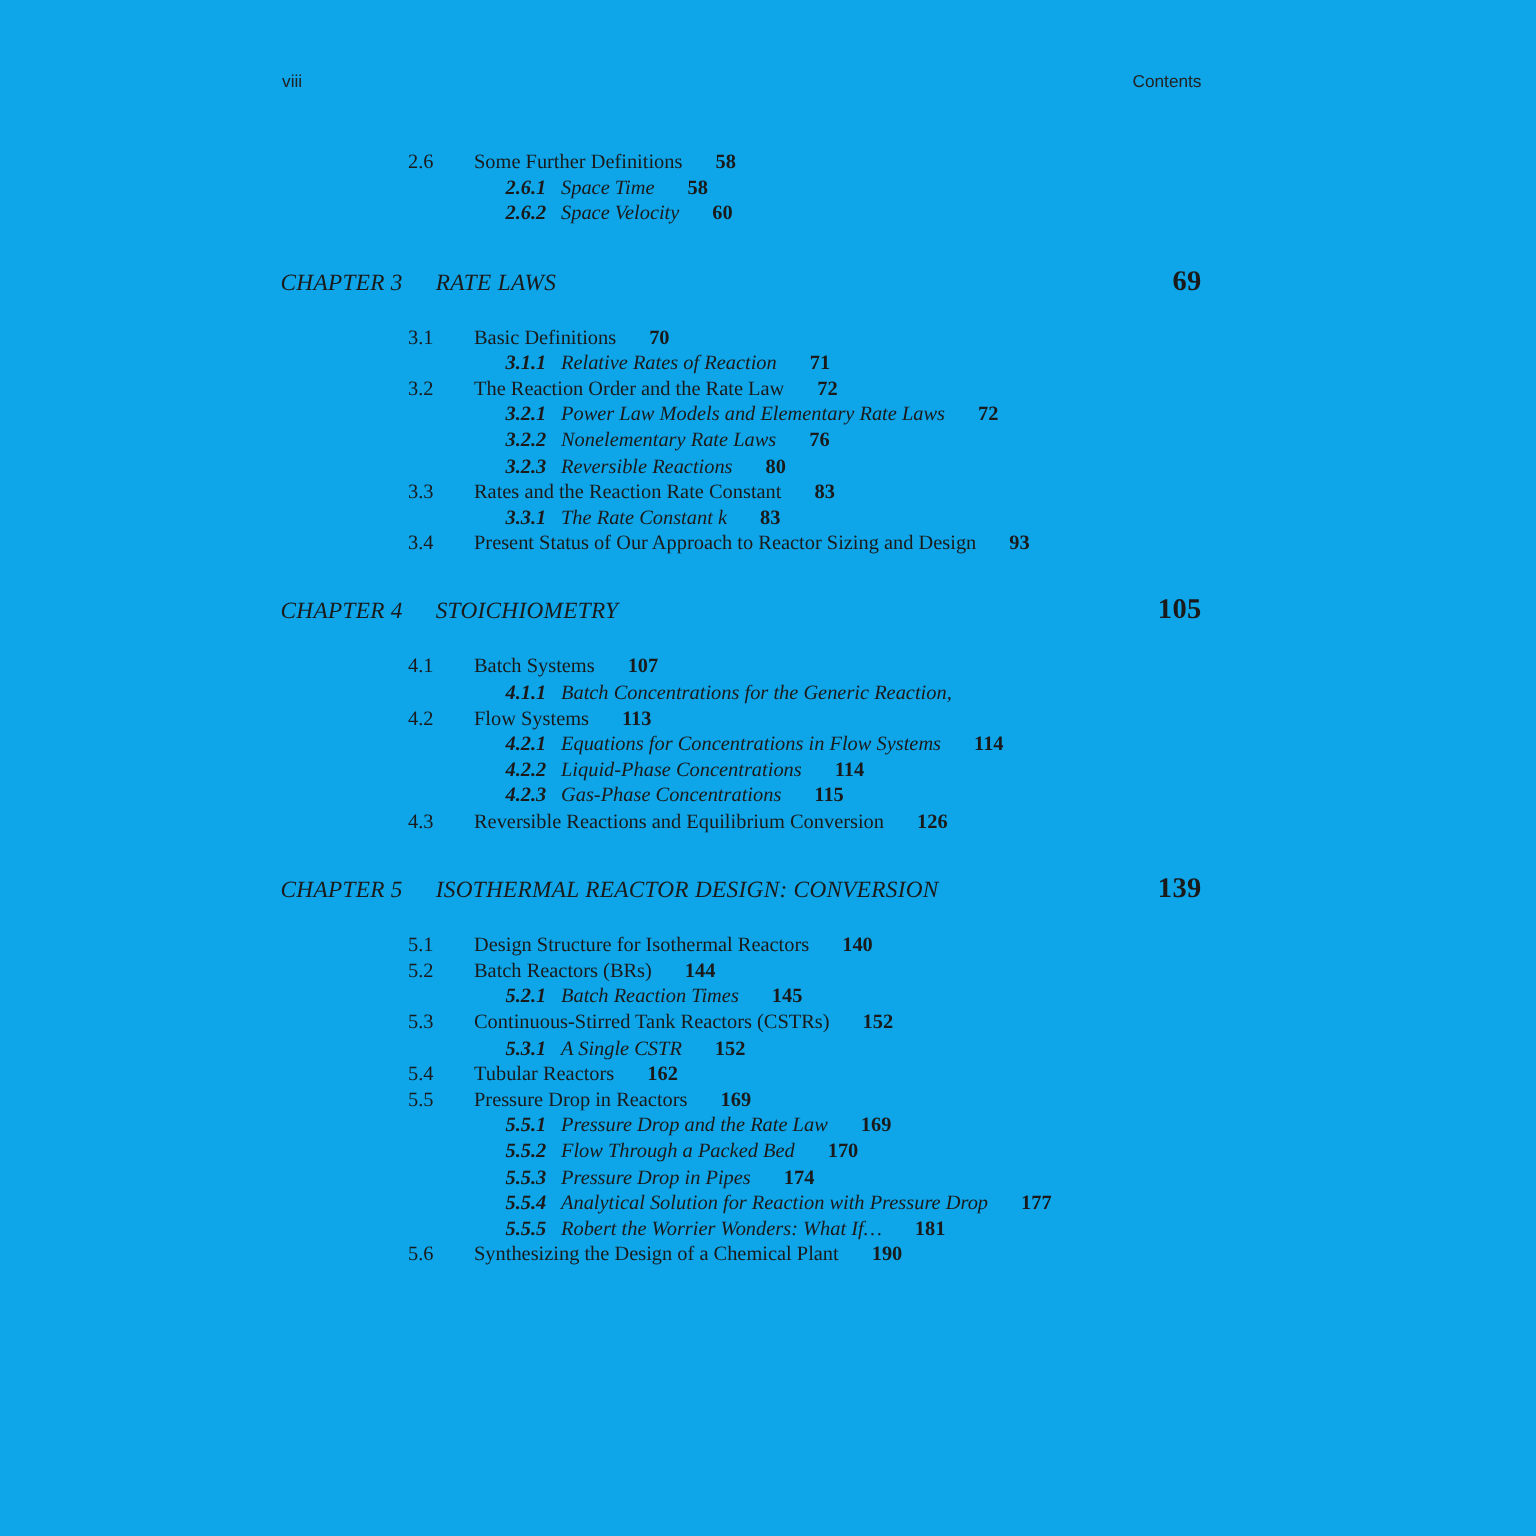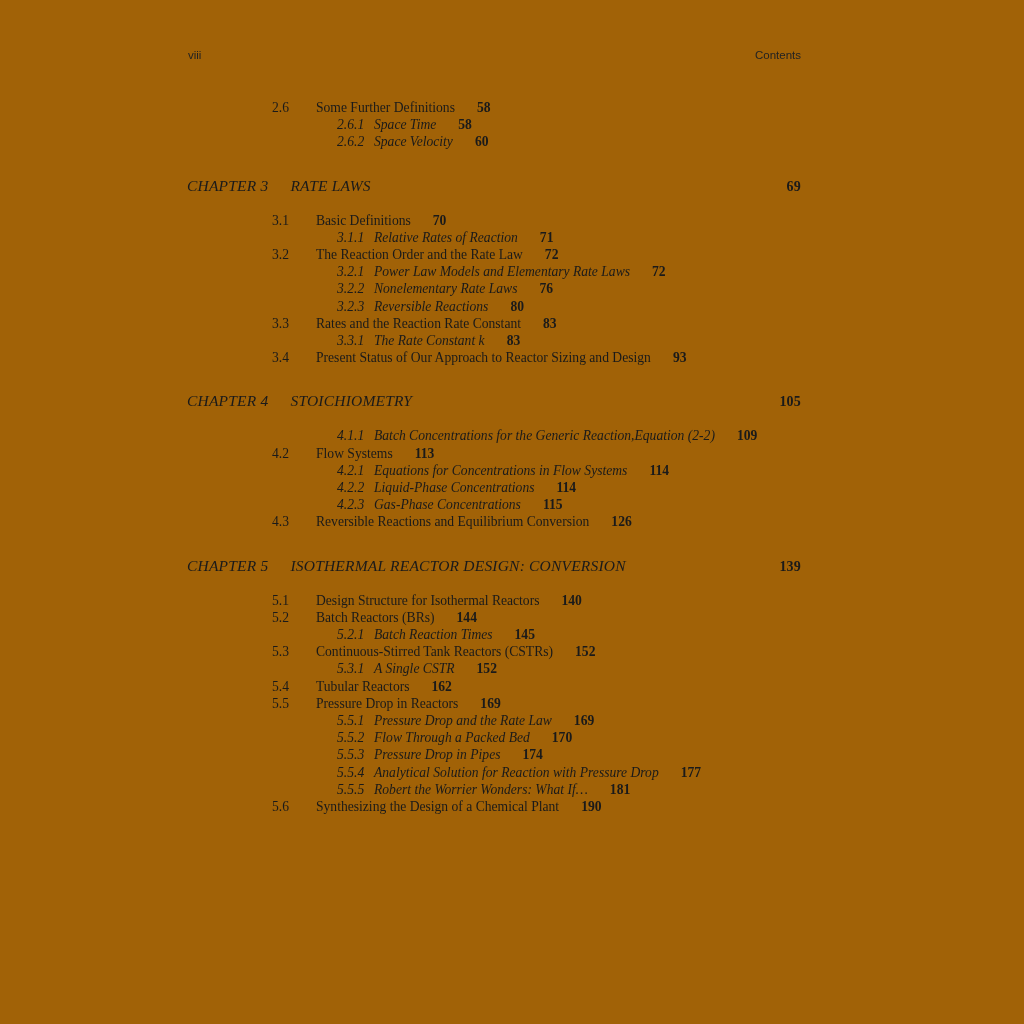--- a/index.html
+++ b/index.html
@@ -1,20 +1,20 @@
 <!DOCTYPE html>
 <html><head>
 <meta charset="utf-8">
 <style>
   html, body { margin: 0; padding: 0; background: #ffffff; }
   .page {
     position: relative;
     width: 1024px;
     height: 1024px;
-    background: #a16207;
+    background: #0ea5e9;
     color: #1a1a1a;
     overflow: hidden;
   }
   .running-head {
     position: absolute;
     left: 188px;
     top: 49px;
     width: 613px;
     display: flex;
     justify-content: space-between;
@@ -31,21 +31,21 @@
     font-size: 13.6px;
   }
   .toc-row {
     display: flex;
     align-items: baseline;
     line-height: 17.2px;
   }
   .toc-row.sec { padding-left: 85px; }
   .toc-row.sec .num { flex: none; width: 44px; }
   .toc-row.sub { padding-left: 150px; font-style: italic; }
-  .toc-row.sub .num { flex: none; width: 37px; }
+  .toc-row.sub .num { flex: none; width: 37px; font-weight: bold; }
   .titlecol { display: flex; flex-direction: row; }
   .line2 { display: flex; align-items: baseline; }
   .pg {
     font-weight: bold;
     font-style: normal;
     margin-left: 22px;
     white-space: nowrap;
     font-family: Liberation Serif, serif;
   }
   .chapter-heading {
@@ -55,21 +55,21 @@
     font-style: italic;
     font-size: 15.5px;
     letter-spacing: 0.2px;
     margin-top: 26px;
     margin-bottom: 17px;
   }
   .ch-label { margin-right: 22px; white-space: nowrap; }
   .ch-page {
     font-style: normal;
     font-weight: bold;
-    font-size: 14px;
+    font-size: 19px;
     margin-left: 20px;
   }
 </style>
 </head>
 <body>
 
 <div class="page">
 
   <div class="running-head">
     <span>viii</span>
@@ -138,28 +138,29 @@
       </div>
       <div class="toc-row sec">
         <span class="num">3.4</span>
         <span class="t">Present Status of Our Approach to Reactor Sizing and Design</span>
         <span class="pg">93</span>
       </div>
       <div class="chapter-heading">
         <span><span class="ch-label">CHAPTER 4</span><span class="ch-title">STOICHIOMETRY</span></span>
         <span class="ch-page">105</span>
       </div>
+      <div class="toc-row sec">
+        <span class="num">4.1</span>
+        <span class="t">Batch Systems</span>
+        <span class="pg">107</span>
+      </div>
       <div class="toc-row sub">
         <span class="num">4.1.1</span>
         <span class="titlecol">
           <span class="t">Batch Concentrations for the Generic Reaction,</span>
-          <span class="line2">
-            <span class="t">Equation (2-2)</span>
-            <span class="pg">109</span>
-          </span>
         </span>
       </div>
       <div class="toc-row sec">
         <span class="num">4.2</span>
         <span class="t">Flow Systems</span>
         <span class="pg">113</span>
       </div>
       <div class="toc-row sub">
         <span class="num">4.2.1</span>
         <span class="t">Equations for Concentrations in Flow Systems</span>

